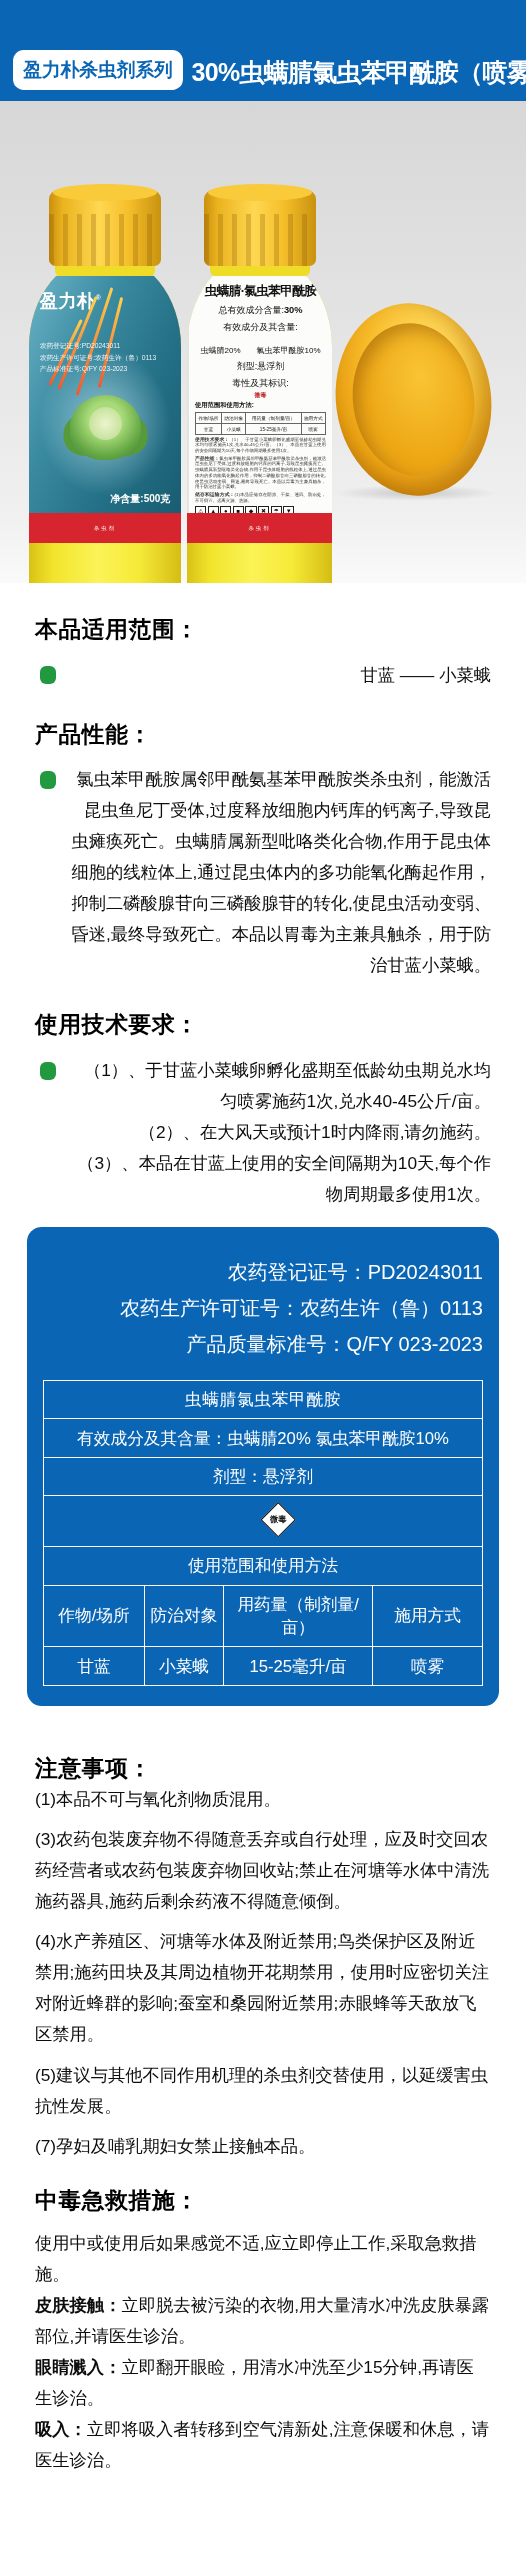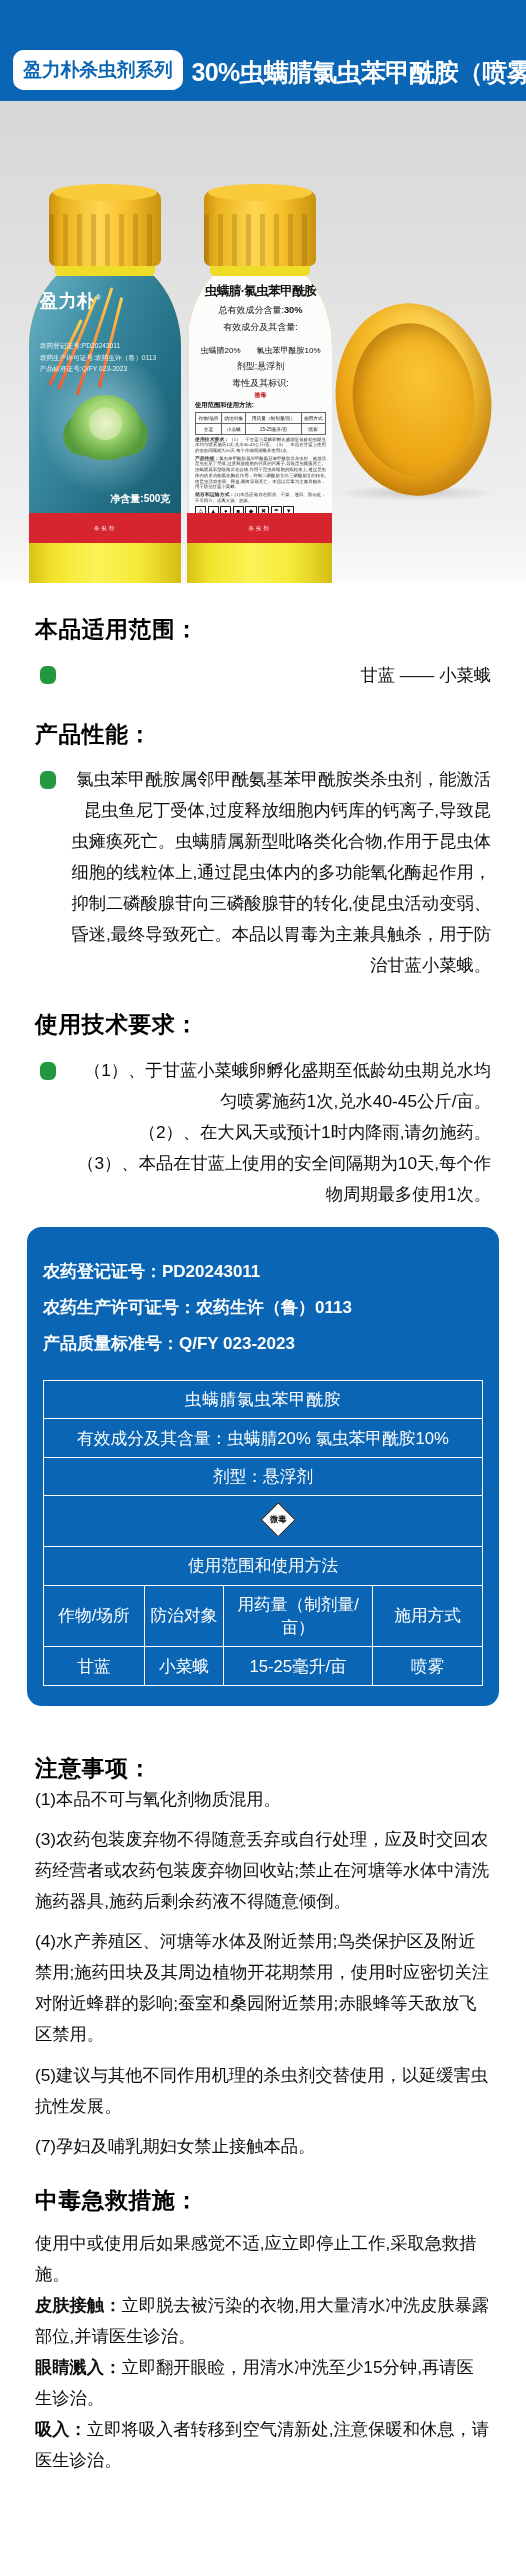--- a/index.html
+++ b/index.html
@@ -69,21 +69,21 @@
   
   .section{padding:0 35px;color:#0d0d0d;}
   .sec-h{font-size:22.7px;font-weight:bold;margin:0;letter-spacing:0.7px;color:#000;}
   .body-p{font-size:17.3px;line-height:31px;margin:0;}
   .bullet-li{position:relative;padding-left:36px;text-align:right;}
   .dot{position:absolute;left:5.3px;top:6.7px;width:15.3px;height:18px;border-radius:6px;background:#22993f;}
   .mt1{margin-top:31px;} .mt2{margin-top:14.7px;} .mt3{margin-top:28px;} .mt4{margin-top:12px;}
 
   
   .bluebox{margin:17.3px 27px 0;background:#0a66b5;border-radius:14.7px;padding:27px 16px 20px;box-sizing:border-box;color:#fff;}
-  .reg-line{font-size:17px;line-height:36px;text-align:left;white-space:nowrap;font-weight:bold;}
+  .reg-line{font-size:20px;line-height:36px;text-align:right;white-space:nowrap;}
   .reg-table{width:100%;border-collapse:collapse;margin-top:17.3px;}
   .reg-table td,.reg-table th{border:1.7px solid #fff;color:#fff;text-align:center;font-weight:normal;padding:7.3px 2.7px;font-size:16.7px;}
   .tname{font-size:17.3px;letter-spacing:0.7px;}
   .toxcell{text-align:left;height:35px;}
   .diamond{display:inline-block;width:22.7px;height:22.7px;border:1px solid #0b0b0b;background:#fff;transform:rotate(45deg) translateY(-2.7px);margin-left:27px;}
   .diamond i{display:block;width:22.7px;height:22.7px;transform:rotate(-45deg);color:#111;font-style:normal;font-size:8.3px;line-height:22.7px;text-align:center;font-weight:bold;}
   .col1{width:23%;} .col2{width:18%;} .col3{width:34%;} .col4{width:25%;}
   .hdr-cell{font-size:15.3px;}
 
   .fa-term{font-weight:bold;}

